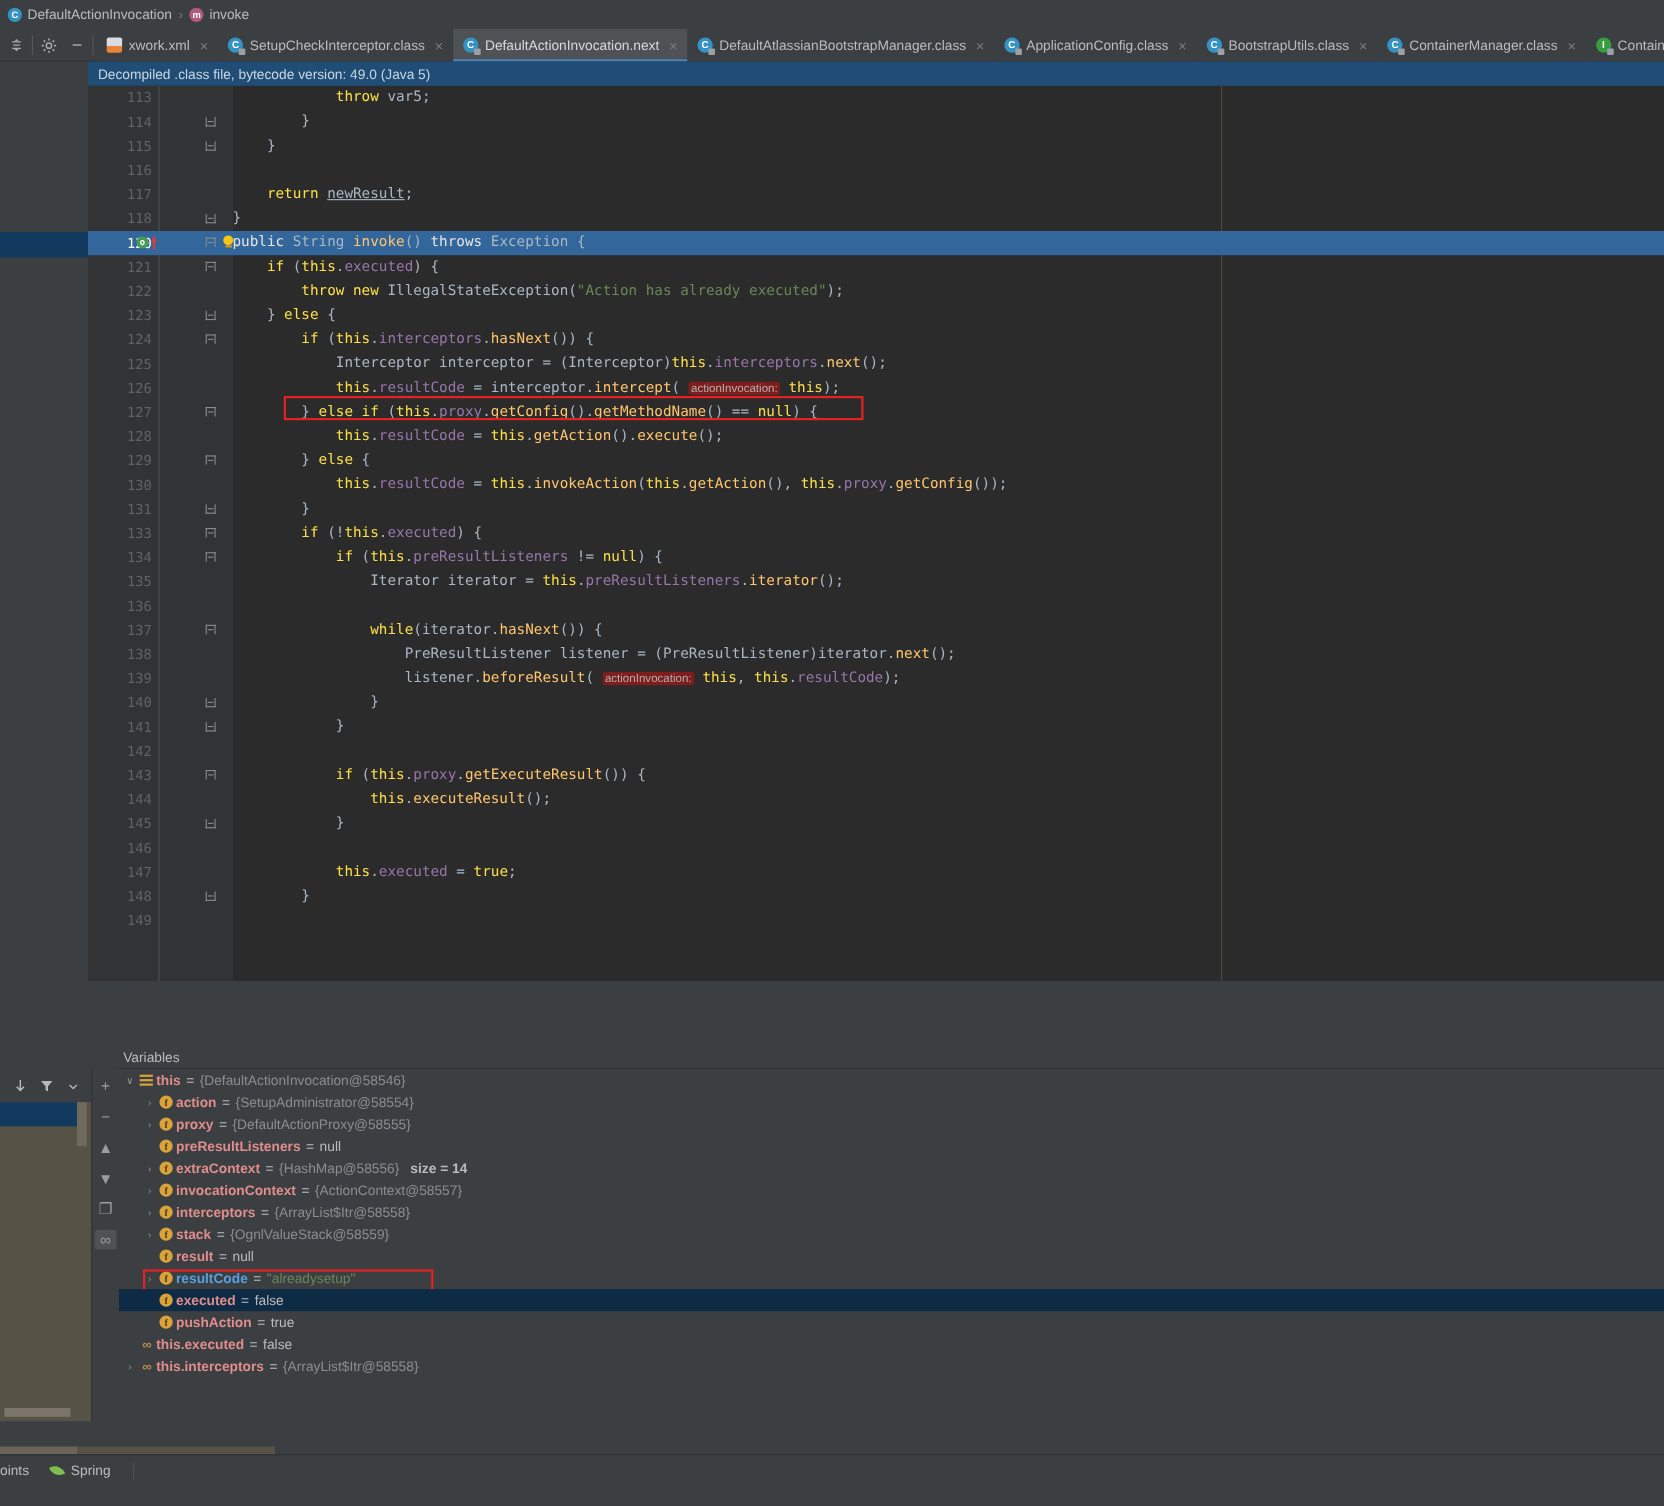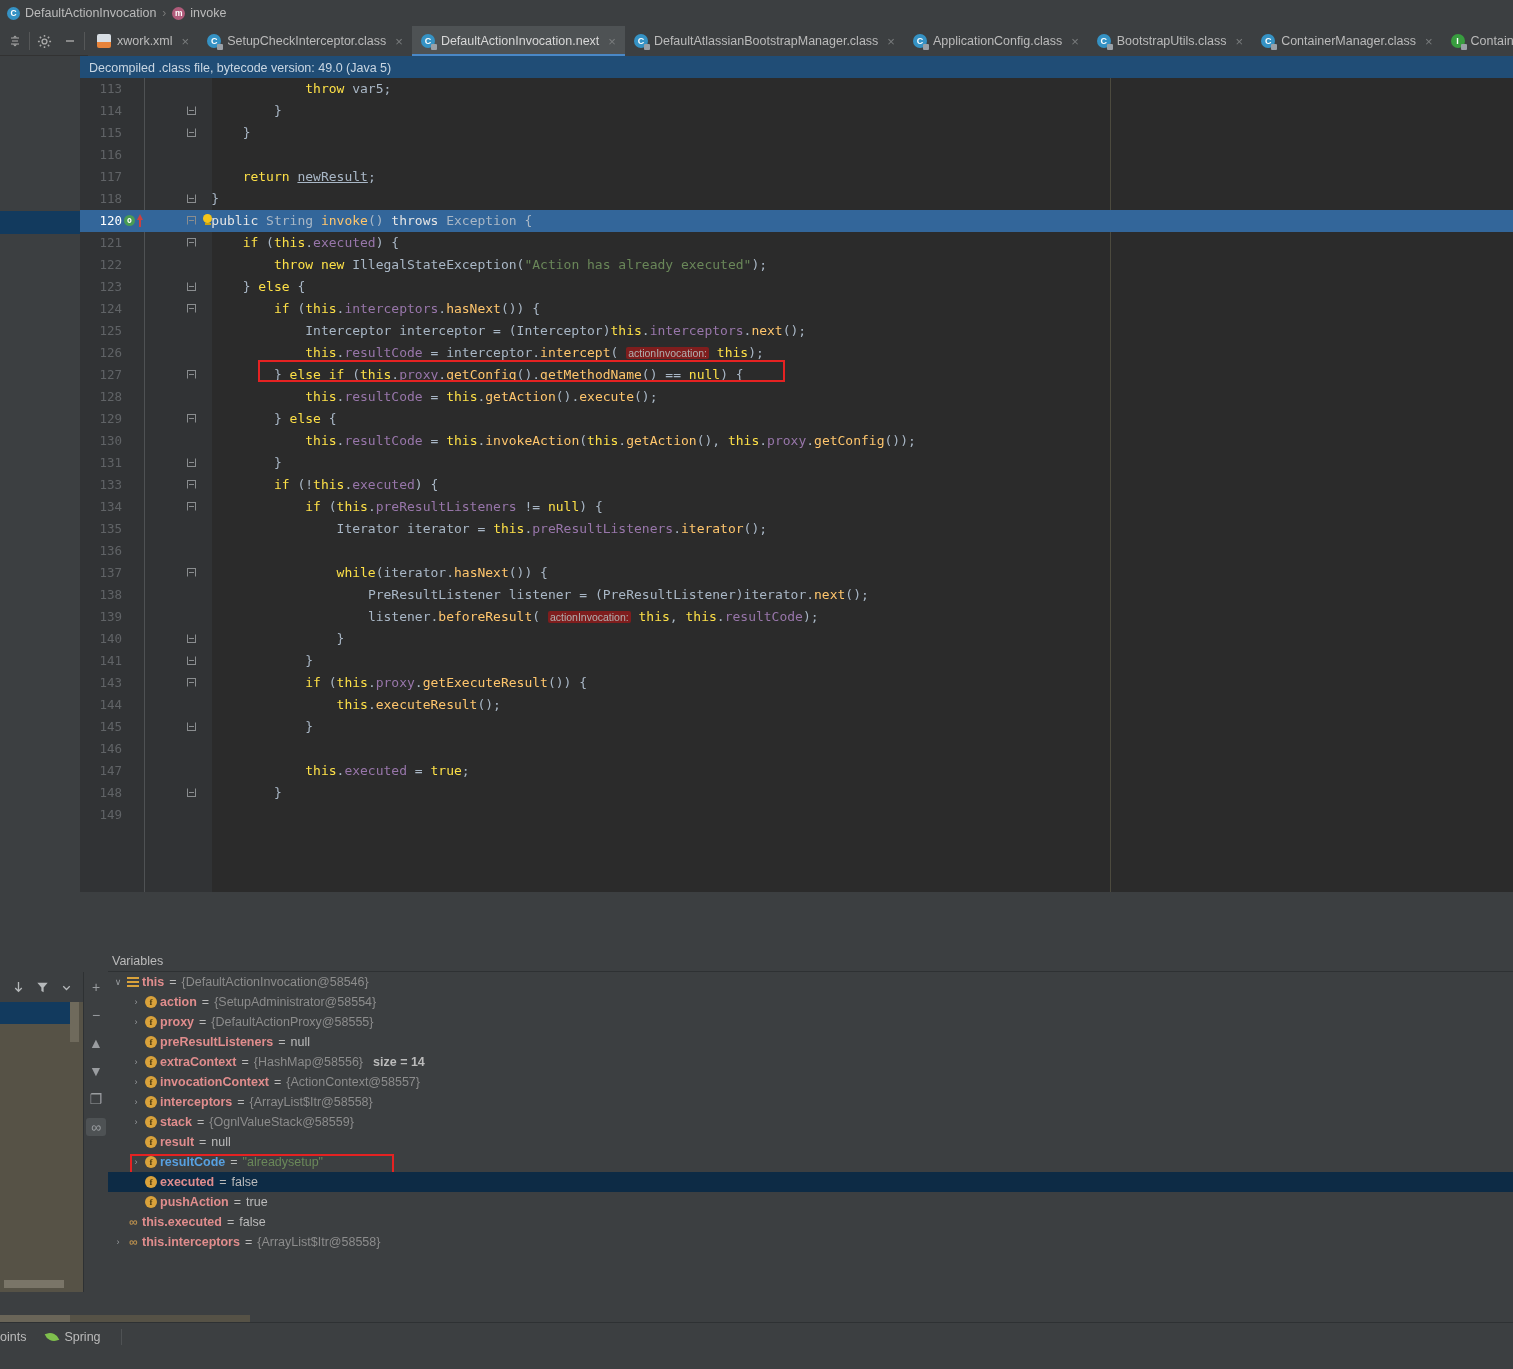--- a/index.html
+++ b/index.html
@@ -97,21 +97,21 @@
     position: absolute; left: 1030px; top: 0; width: 1px; height: 814px; background: #4c4a3e;
   }
   .vline-1 { position: absolute; left: 64px; top: 0; width: 1px; height: 814px; background: #4f5254; }
 
   .line {
     position: relative; height: 22px; line-height: 22px;
     font-family: "DejaVu Sans Mono", monospace; font-size: 13px; white-space: pre;
   }
   .line.cur { background: #33669a; }
   .lnum {
-    position: absolute; left: 0; width: 42px; text-align: right;
+    position: absolute; left: 16px; width: 42px; text-align: right;
     color: #606366; font-size: 12.5px; font-family: "DejaVu Sans Mono", monospace;
   }
   .line.cur .lnum { color: #ffffff; }
   .gicons { position: absolute; left: 44px; width: 88px; height: 22px; }
   .fold {
     position: absolute; left: 63px; top: 6px; width: 9px; height: 9px;
     border: 1px solid #8a8d8f;
   }
   .fold.open::after {
     content: ""; position: absolute; left: 1px; top: 3px; width: 5px; height: 1px; background: #8a8d8f;
@@ -354,20 +354,21 @@
         <div class="line"><div class="lnum">131</div><div class="gicons"><div class="fold open end"></div></div><div class="code"><span class="pln">&nbsp;</span><span class="pln">&nbsp;</span><span class="pln">&nbsp;</span><span class="pln">&nbsp;</span><span class="pln">&nbsp;</span><span class="pln">&nbsp;</span><span class="pln">&nbsp;</span><span class="pln">&nbsp;</span><span class="pln">&nbsp;</span><span class="pln">&nbsp;</span><span class="pln">&nbsp;</span><span class="pln">&nbsp;</span><span class="pln">}</span></div></div>
         <div class="line"><div class="lnum">133</div><div class="gicons"><div class="fold open start"></div></div><div class="code"><span class="pln">&nbsp;</span><span class="pln">&nbsp;</span><span class="pln">&nbsp;</span><span class="pln">&nbsp;</span><span class="pln">&nbsp;</span><span class="pln">&nbsp;</span><span class="pln">&nbsp;</span><span class="pln">&nbsp;</span><span class="pln">&nbsp;</span><span class="pln">&nbsp;</span><span class="pln">&nbsp;</span><span class="pln">&nbsp;</span><span class="kw">if</span><span class="pln">&nbsp;</span><span class="pln">(</span><span class="pln">!</span><span class="kw">this</span><span class="pln">.</span><span class="fld">executed</span><span class="pln">)</span><span class="pln">&nbsp;</span><span class="pln">{</span></div></div>
         <div class="line"><div class="lnum">134</div><div class="gicons"><div class="fold open start"></div></div><div class="code"><span class="pln">&nbsp;</span><span class="pln">&nbsp;</span><span class="pln">&nbsp;</span><span class="pln">&nbsp;</span><span class="pln">&nbsp;</span><span class="pln">&nbsp;</span><span class="pln">&nbsp;</span><span class="pln">&nbsp;</span><span class="pln">&nbsp;</span><span class="pln">&nbsp;</span><span class="pln">&nbsp;</span><span class="pln">&nbsp;</span><span class="pln">&nbsp;</span><span class="pln">&nbsp;</span><span class="pln">&nbsp;</span><span class="pln">&nbsp;</span><span class="kw">if</span><span class="pln">&nbsp;</span><span class="pln">(</span><span class="kw">this</span><span class="pln">.</span><span class="fld">preResultListeners</span><span class="pln">&nbsp;</span><span class="pln">!</span><span class="pln">=</span><span class="pln">&nbsp;</span><span class="kw">null</span><span class="pln">)</span><span class="pln">&nbsp;</span><span class="pln">{</span></div></div>
         <div class="line"><div class="lnum">135</div><div class="gicons"></div><div class="code"><span class="pln">&nbsp;</span><span class="pln">&nbsp;</span><span class="pln">&nbsp;</span><span class="pln">&nbsp;</span><span class="pln">&nbsp;</span><span class="pln">&nbsp;</span><span class="pln">&nbsp;</span><span class="pln">&nbsp;</span><span class="pln">&nbsp;</span><span class="pln">&nbsp;</span><span class="pln">&nbsp;</span><span class="pln">&nbsp;</span><span class="pln">&nbsp;</span><span class="pln">&nbsp;</span><span class="pln">&nbsp;</span><span class="pln">&nbsp;</span><span class="pln">&nbsp;</span><span class="pln">&nbsp;</span><span class="pln">&nbsp;</span><span class="pln">&nbsp;</span><span class="typ">Iterator</span><span class="pln">&nbsp;</span><span class="pln">iterator</span><span class="pln">&nbsp;</span><span class="pln">=</span><span class="pln">&nbsp;</span><span class="kw">this</span><span class="pln">.</span><span class="fld">preResultListeners</span><span class="pln">.</span><span class="mth">iterator</span><span class="pln">(</span><span class="pln">)</span><span class="pln">;</span></div></div>
         <div class="line"><div class="lnum">136</div><div class="gicons"></div><div class="code"></div></div>
         <div class="line"><div class="lnum">137</div><div class="gicons"><div class="fold open start"></div></div><div class="code"><span class="pln">&nbsp;</span><span class="pln">&nbsp;</span><span class="pln">&nbsp;</span><span class="pln">&nbsp;</span><span class="pln">&nbsp;</span><span class="pln">&nbsp;</span><span class="pln">&nbsp;</span><span class="pln">&nbsp;</span><span class="pln">&nbsp;</span><span class="pln">&nbsp;</span><span class="pln">&nbsp;</span><span class="pln">&nbsp;</span><span class="pln">&nbsp;</span><span class="pln">&nbsp;</span><span class="pln">&nbsp;</span><span class="pln">&nbsp;</span><span class="pln">&nbsp;</span><span class="pln">&nbsp;</span><span class="pln">&nbsp;</span><span class="pln">&nbsp;</span><span class="kw">while</span><span class="pln">(</span><span class="pln">iterator</span><span class="pln">.</span><span class="mth">hasNext</span><span class="pln">(</span><span class="pln">)</span><span class="pln">)</span><span class="pln">&nbsp;</span><span class="pln">{</span></div></div>
         <div class="line"><div class="lnum">138</div><div class="gicons"></div><div class="code"><span class="pln">&nbsp;</span><span class="pln">&nbsp;</span><span class="pln">&nbsp;</span><span class="pln">&nbsp;</span><span class="pln">&nbsp;</span><span class="pln">&nbsp;</span><span class="pln">&nbsp;</span><span class="pln">&nbsp;</span><span class="pln">&nbsp;</span><span class="pln">&nbsp;</span><span class="pln">&nbsp;</span><span class="pln">&nbsp;</span><span class="pln">&nbsp;</span><span class="pln">&nbsp;</span><span class="pln">&nbsp;</span><span class="pln">&nbsp;</span><span class="pln">&nbsp;</span><span class="pln">&nbsp;</span><span class="pln">&nbsp;</span><span class="pln">&nbsp;</span><span class="pln">&nbsp;</span><span class="pln">&nbsp;</span><span class="pln">&nbsp;</span><span class="pln">&nbsp;</span><span class="typ">PreResultListener</span><span class="pln">&nbsp;</span><span class="pln">listener</span><span class="pln">&nbsp;</span><span class="pln">=</span><span class="pln">&nbsp;</span><span class="pln">(</span><span class="typ">PreResultListener</span><span class="pln">)</span><span class="pln">iterator</span><span class="pln">.</span><span class="mth">next</span><span class="pln">(</span><span class="pln">)</span><span class="pln">;</span></div></div>
         <div class="line"><div class="lnum">139</div><div class="gicons"></div><div class="code"><span class="pln">&nbsp;</span><span class="pln">&nbsp;</span><span class="pln">&nbsp;</span><span class="pln">&nbsp;</span><span class="pln">&nbsp;</span><span class="pln">&nbsp;</span><span class="pln">&nbsp;</span><span class="pln">&nbsp;</span><span class="pln">&nbsp;</span><span class="pln">&nbsp;</span><span class="pln">&nbsp;</span><span class="pln">&nbsp;</span><span class="pln">&nbsp;</span><span class="pln">&nbsp;</span><span class="pln">&nbsp;</span><span class="pln">&nbsp;</span><span class="pln">&nbsp;</span><span class="pln">&nbsp;</span><span class="pln">&nbsp;</span><span class="pln">&nbsp;</span><span class="pln">&nbsp;</span><span class="pln">&nbsp;</span><span class="pln">&nbsp;</span><span class="pln">&nbsp;</span><span class="pln">listener</span><span class="pln">.</span><span class="mth">beforeResult</span><span class="pln">(</span><span class="pln">&nbsp;</span><span class="hintpill">actionInvocation:</span><span class="pln">&nbsp;</span><span class="kw">this</span><span class="pln">,</span><span class="pln">&nbsp;</span><span class="kw">this</span><span class="pln">.</span><span class="fld">resultCode</span><span class="pln">)</span><span class="pln">;</span></div></div>
         <div class="line"><div class="lnum">140</div><div class="gicons"><div class="fold open end"></div></div><div class="code"><span class="pln">&nbsp;</span><span class="pln">&nbsp;</span><span class="pln">&nbsp;</span><span class="pln">&nbsp;</span><span class="pln">&nbsp;</span><span class="pln">&nbsp;</span><span class="pln">&nbsp;</span><span class="pln">&nbsp;</span><span class="pln">&nbsp;</span><span class="pln">&nbsp;</span><span class="pln">&nbsp;</span><span class="pln">&nbsp;</span><span class="pln">&nbsp;</span><span class="pln">&nbsp;</span><span class="pln">&nbsp;</span><span class="pln">&nbsp;</span><span class="pln">&nbsp;</span><span class="pln">&nbsp;</span><span class="pln">&nbsp;</span><span class="pln">&nbsp;</span><span class="pln">}</span></div></div>
         <div class="line"><div class="lnum">141</div><div class="gicons"><div class="fold open end"></div></div><div class="code"><span class="pln">&nbsp;</span><span class="pln">&nbsp;</span><span class="pln">&nbsp;</span><span class="pln">&nbsp;</span><span class="pln">&nbsp;</span><span class="pln">&nbsp;</span><span class="pln">&nbsp;</span><span class="pln">&nbsp;</span><span class="pln">&nbsp;</span><span class="pln">&nbsp;</span><span class="pln">&nbsp;</span><span class="pln">&nbsp;</span><span class="pln">&nbsp;</span><span class="pln">&nbsp;</span><span class="pln">&nbsp;</span><span class="pln">&nbsp;</span><span class="pln">}</span></div></div>
+        <div class="line"><div class="lnum">142</div><div class="gicons"></div><div class="code"></div></div>
         <div class="line"><div class="lnum">143</div><div class="gicons"><div class="fold open start"></div></div><div class="code"><span class="pln">&nbsp;</span><span class="pln">&nbsp;</span><span class="pln">&nbsp;</span><span class="pln">&nbsp;</span><span class="pln">&nbsp;</span><span class="pln">&nbsp;</span><span class="pln">&nbsp;</span><span class="pln">&nbsp;</span><span class="pln">&nbsp;</span><span class="pln">&nbsp;</span><span class="pln">&nbsp;</span><span class="pln">&nbsp;</span><span class="pln">&nbsp;</span><span class="pln">&nbsp;</span><span class="pln">&nbsp;</span><span class="pln">&nbsp;</span><span class="kw">if</span><span class="pln">&nbsp;</span><span class="pln">(</span><span class="kw">this</span><span class="pln">.</span><span class="fld">proxy</span><span class="pln">.</span><span class="mth">getExecuteResult</span><span class="pln">(</span><span class="pln">)</span><span class="pln">)</span><span class="pln">&nbsp;</span><span class="pln">{</span></div></div>
         <div class="line"><div class="lnum">144</div><div class="gicons"></div><div class="code"><span class="pln">&nbsp;</span><span class="pln">&nbsp;</span><span class="pln">&nbsp;</span><span class="pln">&nbsp;</span><span class="pln">&nbsp;</span><span class="pln">&nbsp;</span><span class="pln">&nbsp;</span><span class="pln">&nbsp;</span><span class="pln">&nbsp;</span><span class="pln">&nbsp;</span><span class="pln">&nbsp;</span><span class="pln">&nbsp;</span><span class="pln">&nbsp;</span><span class="pln">&nbsp;</span><span class="pln">&nbsp;</span><span class="pln">&nbsp;</span><span class="pln">&nbsp;</span><span class="pln">&nbsp;</span><span class="pln">&nbsp;</span><span class="pln">&nbsp;</span><span class="kw">this</span><span class="pln">.</span><span class="mth">executeResult</span><span class="pln">(</span><span class="pln">)</span><span class="pln">;</span></div></div>
         <div class="line"><div class="lnum">145</div><div class="gicons"><div class="fold open end"></div></div><div class="code"><span class="pln">&nbsp;</span><span class="pln">&nbsp;</span><span class="pln">&nbsp;</span><span class="pln">&nbsp;</span><span class="pln">&nbsp;</span><span class="pln">&nbsp;</span><span class="pln">&nbsp;</span><span class="pln">&nbsp;</span><span class="pln">&nbsp;</span><span class="pln">&nbsp;</span><span class="pln">&nbsp;</span><span class="pln">&nbsp;</span><span class="pln">&nbsp;</span><span class="pln">&nbsp;</span><span class="pln">&nbsp;</span><span class="pln">&nbsp;</span><span class="pln">}</span></div></div>
         <div class="line"><div class="lnum">146</div><div class="gicons"></div><div class="code"></div></div>
         <div class="line"><div class="lnum">147</div><div class="gicons"></div><div class="code"><span class="pln">&nbsp;</span><span class="pln">&nbsp;</span><span class="pln">&nbsp;</span><span class="pln">&nbsp;</span><span class="pln">&nbsp;</span><span class="pln">&nbsp;</span><span class="pln">&nbsp;</span><span class="pln">&nbsp;</span><span class="pln">&nbsp;</span><span class="pln">&nbsp;</span><span class="pln">&nbsp;</span><span class="pln">&nbsp;</span><span class="pln">&nbsp;</span><span class="pln">&nbsp;</span><span class="pln">&nbsp;</span><span class="pln">&nbsp;</span><span class="kw">this</span><span class="pln">.</span><span class="fld">executed</span><span class="pln">&nbsp;</span><span class="pln">=</span><span class="pln">&nbsp;</span><span class="kw">true</span><span class="pln">;</span></div></div>
         <div class="line"><div class="lnum">148</div><div class="gicons"><div class="fold open end"></div></div><div class="code"><span class="pln">&nbsp;</span><span class="pln">&nbsp;</span><span class="pln">&nbsp;</span><span class="pln">&nbsp;</span><span class="pln">&nbsp;</span><span class="pln">&nbsp;</span><span class="pln">&nbsp;</span><span class="pln">&nbsp;</span><span class="pln">&nbsp;</span><span class="pln">&nbsp;</span><span class="pln">&nbsp;</span><span class="pln">&nbsp;</span><span class="pln">}</span></div></div>
         <div class="line"><div class="lnum">149</div><div class="gicons"></div><div class="code"></div></div>
       </div>
     <div class="redbox" style="left:178px; top:282px; width:527px; height:22px;"></div>
   </div>

